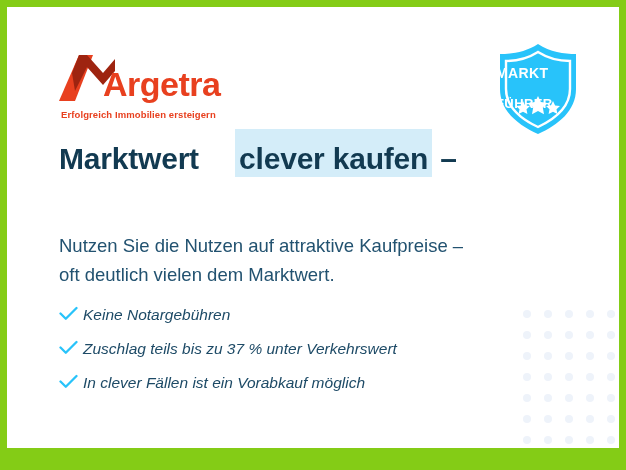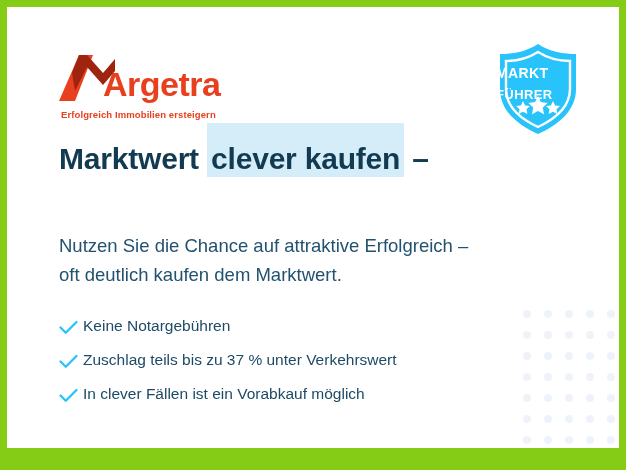--- a/index.html
+++ b/index.html
@@ -99,38 +99,39 @@
   }
   #badge-line1, #badge-line2 {
     position: absolute;
     width: 84px;
     text-align: left;
     color: #ffffff;
     font-weight: bold;
     letter-spacing: 0.4px;
   }
   #badge-line1 { top: 22px; font-size: 14px; }
-  #badge-line2 { top: 44px; font-size: 13px; }
+  #badge-line2 { top: 53px; font-size: 13px; }
 
   
   #headline {
     position: absolute;
     left: 52px;
     top: 133px;
     z-index: 3;
     font-size: 30px;
     font-weight: bold;
     color: #123a51;
     line-height: 1.28;
     letter-spacing: -0.2px;
     white-space: nowrap;
   }
   #headline .hl {
     background: #d4edf9;
-    padding: 19px 4px 2px 4px;
+    padding: 13px 4px 2px 4px;
+    margin-left: 28px;
   }
 
   
   #subheading {
     position: absolute;
     left: 52px;
     top: 225px;
     z-index: 3;
     font-size: 18.5px;
     color: #225270;
@@ -143,23 +144,24 @@
     position: absolute;
     left: 52px;
     top: 299px;
     z-index: 3;
     margin: 0;
     padding: 0;
     list-style: none;
   }
   #bullets li {
     display: flex;
-    align-items: flex-end;
+    align-items: flex-start;
     height: 29px;
     margin-bottom: 5px;
+    font-style: italic;
   }
   #bullets .check {
     width: 24px;
     flex: 0 0 24px;
     display: flex;
     align-items: center;
   }
   #bullets .label {
     font-size: 15.5px;
     color: #1d4a66;
@@ -231,22 +233,22 @@
       </svg>
       <div id="badge-line1">MARKT</div>
       <div id="badge-line2">FÜHRER</div>
     </div>
 
     <div id="headline">
       <div><span>Marktwert </span><span class="hl">clever kaufen</span><span> –</span></div>
     </div>
 
     <div id="subheading">
-      <div>Nutzen Sie die Chance auf attraktive Erfolgreich –</div>
-      <div>oft deutlich kaufen dem Marktwert.</div>
+      <div>Nutzen Sie die Nutzen auf attraktive Kaufpreise –</div>
+      <div>oft deutlich vielen dem Marktwert.</div>
     </div>
 
     <ul id="bullets">
       <li>
         <span class="check">
           <svg width="19" height="15" viewBox="0 0 19 15">
               <polyline points="1.5,7.5 6.8,12.8 17.5,2" fill="none" stroke="#28c3fa" stroke-width="2.3" stroke-linecap="round" stroke-linejoin="round"></polyline>
             </svg>
         </span>
         <span class="label">Keine Notargebühren</span>

